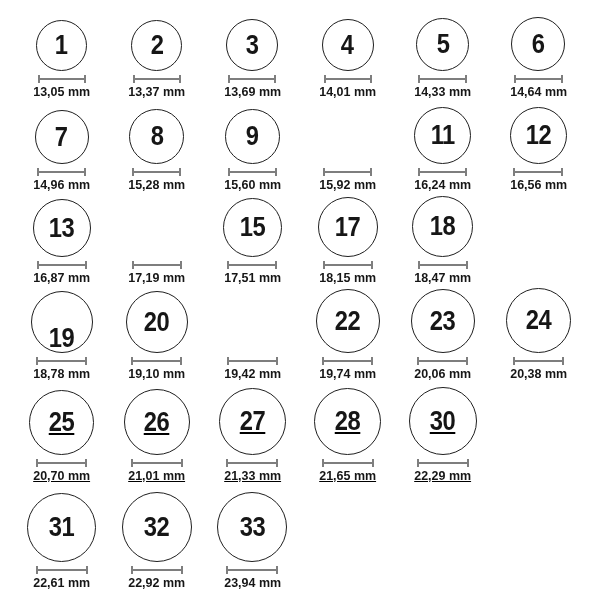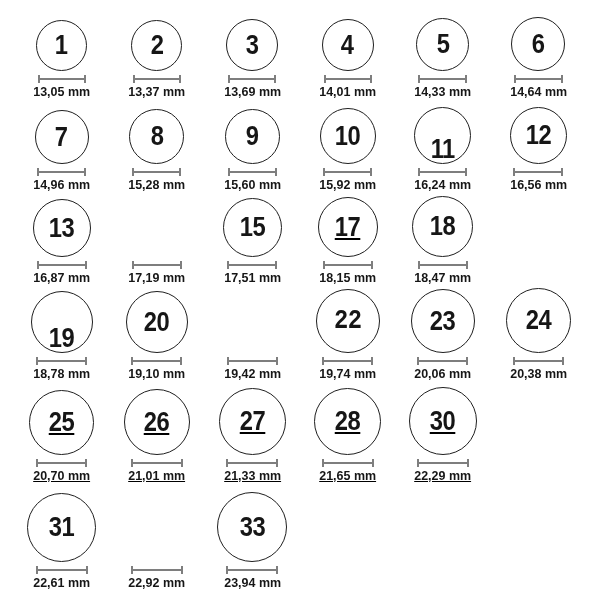--- a/index.html
+++ b/index.html
@@ -141,28 +141,25 @@
         <span class="mm">15,28 mm</span>
       </div>
       <div class="cell">
         <div class="circle" style="width: 55px; height: 55px;">
           <span class="num">9</span>
         </div>
         <div class="measure" style="width: 49px;"></div>
         <span class="mm">15,60 mm</span>
       </div>
       <div class="cell">
-        <div class="circle" style="width: 56px; height: 56px;">
-          <span class="num">10</span>
-        </div>
         <div class="measure" style="width: 49px;"></div>
         <span class="mm">15,92 mm</span>
       </div>
       <div class="cell">
-        <div class="circle" style="width: 57px; height: 57px; align-items: flex-end;">
+        <div class="circle" style="width: 57px; height: 57px;">
           <span class="num">11</span>
         </div>
         <div class="measure" style="width: 49px;"></div>
         <span class="mm">16,24 mm</span>
       </div>
       <div class="cell">
         <div class="circle" style="width: 57px; height: 57px;">
           <span class="num">12</span>
         </div>
         <div class="measure" style="width: 50px;"></div>
@@ -182,21 +179,21 @@
         <span class="mm">17,19 mm</span>
       </div>
       <div class="cell">
         <div class="circle" style="width: 59px; height: 59px;">
           <span class="num">15</span>
         </div>
         <div class="measure" style="width: 50px;"></div>
         <span class="mm">17,51 mm</span>
       </div>
       <div class="cell">
-        <div class="circle" style="width: 60px; height: 60px; text-decoration: underline;">
+        <div class="circle" style="width: 60px; height: 60px;">
           <span class="num">17</span>
         </div>
         <div class="measure" style="width: 50px;"></div>
         <span class="mm">18,15 mm</span>
       </div>
       <div class="cell">
         <div class="circle" style="width: 61px; height: 61px;">
           <span class="num">18</span>
         </div>
         <div class="measure" style="width: 50px;"></div>
@@ -216,21 +213,21 @@
           <span class="num">20</span>
         </div>
         <div class="measure" style="width: 51px;"></div>
         <span class="mm">19,10 mm</span>
       </div>
       <div class="cell">
         <div class="measure" style="width: 51px;"></div>
         <span class="mm">19,42 mm</span>
       </div>
       <div class="cell">
-        <div class="circle" style="width: 64px; height: 64px; font-family: Liberation Mono, monospace;">
+        <div class="circle" style="width: 64px; height: 64px;">
           <span class="num">22</span>
         </div>
         <div class="measure" style="width: 51px;"></div>
         <span class="mm">19,74 mm</span>
       </div>
       <div class="cell">
         <div class="circle" style="width: 64px; height: 64px;">
           <span class="num">23</span>
         </div>
         <div class="measure" style="width: 51px;"></div>
@@ -283,20 +280,23 @@
     </div>
     <div class="row" style="height: 107px;">
       <div class="cell">
         <div class="circle" style="width: 69px; height: 69px;">
           <span class="num">31</span>
         </div>
         <div class="measure" style="width: 52px;"></div>
         <span class="mm">22,61 mm</span>
       </div>
       <div class="cell">
+        <div class="circle" style="width: 70px; height: 70px;">
+          <span class="num">32</span>
+        </div>
         <div class="measure" style="width: 52px;"></div>
         <span class="mm">22,92 mm</span>
       </div>
       <div class="cell">
         <div class="circle" style="width: 70px; height: 70px;">
           <span class="num">33</span>
         </div>
         <div class="measure" style="width: 52px;"></div>
         <span class="mm">23,94 mm</span>
       </div>

